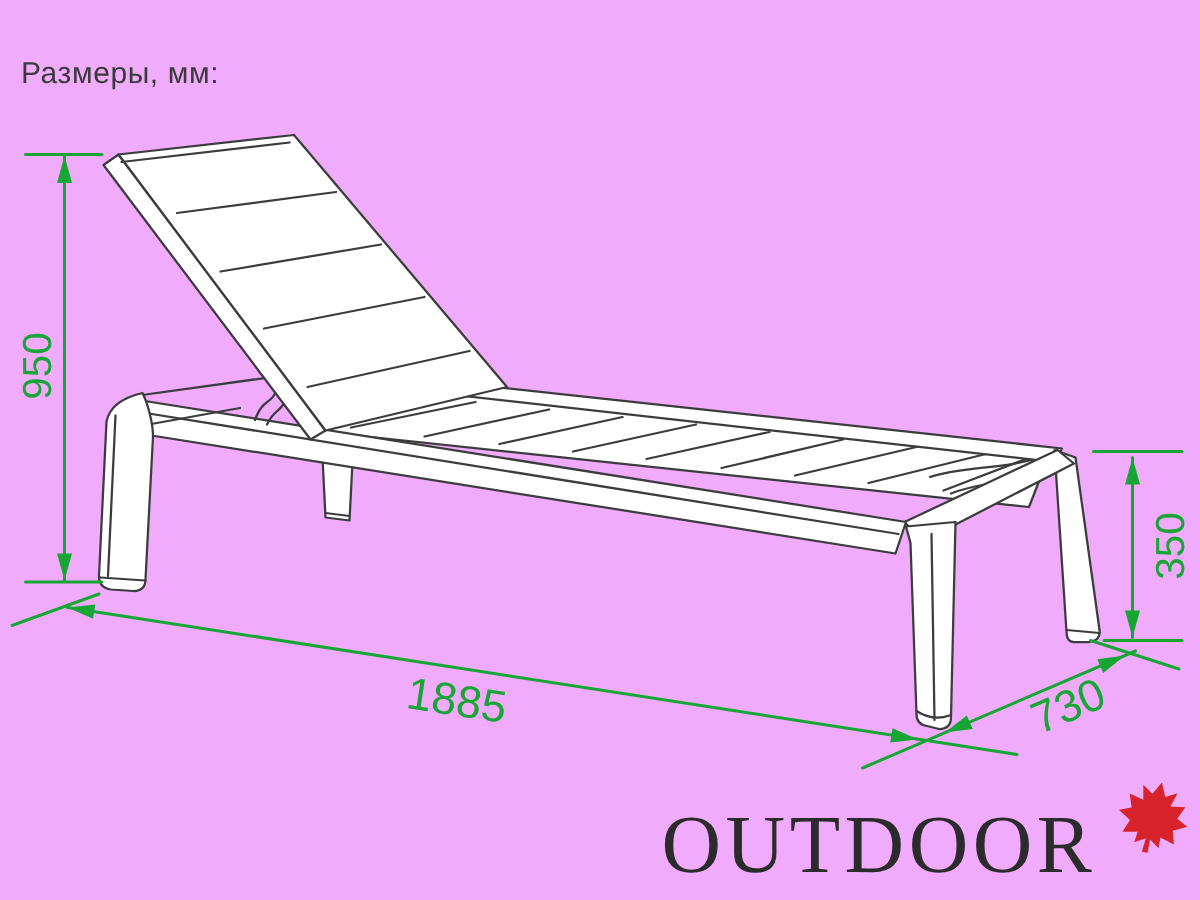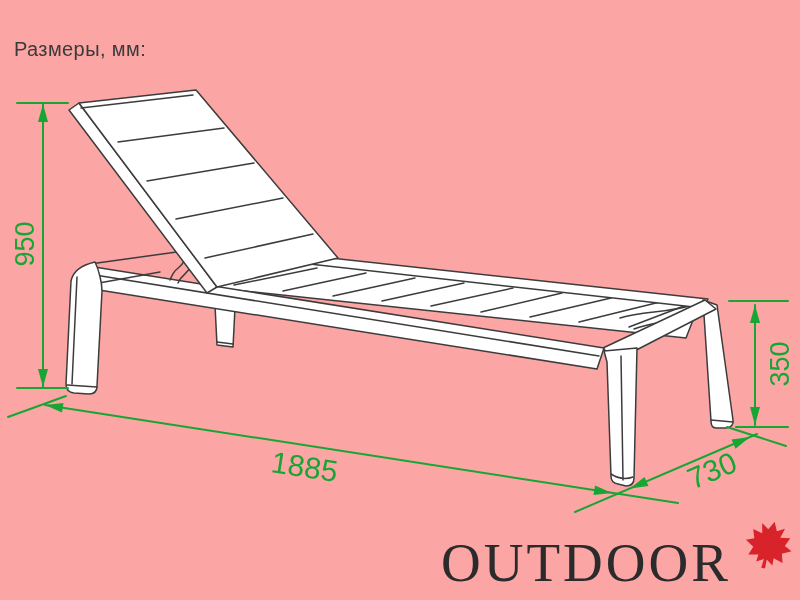--- a/index.html
+++ b/index.html
@@ -1,16 +1,16 @@
 <!DOCTYPE html>
 <html><head>
 <meta charset="utf-8">
 <style>
   html,body{margin:0;padding:0;background:#fff;}
-  #page{position:relative;width:800px;height:600px;background:#fca5a5;overflow:hidden;
+  #page{position:relative;width:800px;height:600px;background:#f0abfc;overflow:hidden;
         font-family:"Liberation Sans", sans-serif;}
   #title{position:absolute;left:14px;top:38px;font-size:20px;font-weight:500;
          color:#3a3a3a;letter-spacing:.4px;}
   #art-svg{position:absolute;left:0;top:0;}
   .dim-label{font-family:"Liberation Sans", sans-serif;font-weight:500;}
   #logo{position:absolute;left:441px;top:534px;width:356px;height:60px;}
   #logo-text{position:absolute;left:0;top:0;font-family:"Liberation Serif", serif;
              font-weight:400;font-size:55px;line-height:58px;letter-spacing:3px;
              color:#2b2b2b;white-space:nowrap;}
   #leaf{position:absolute;left:303px;top:-14px;width:50px;height:49px;transform:rotate(14deg);}

